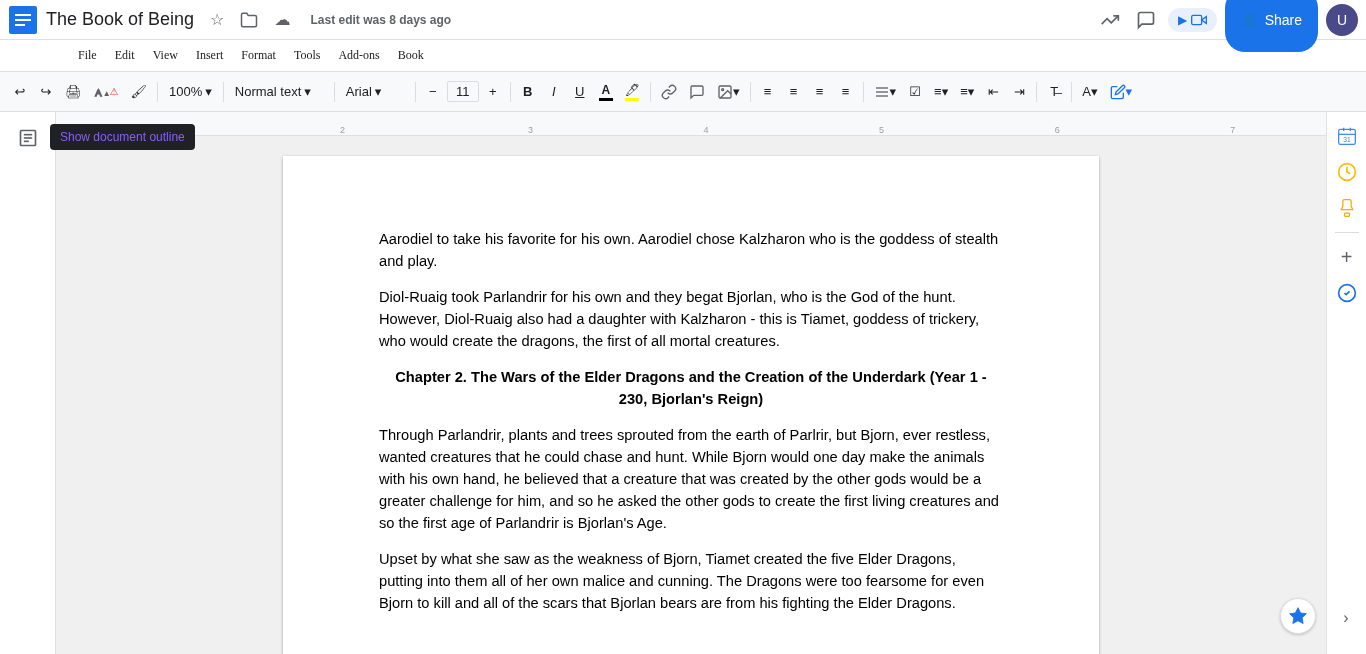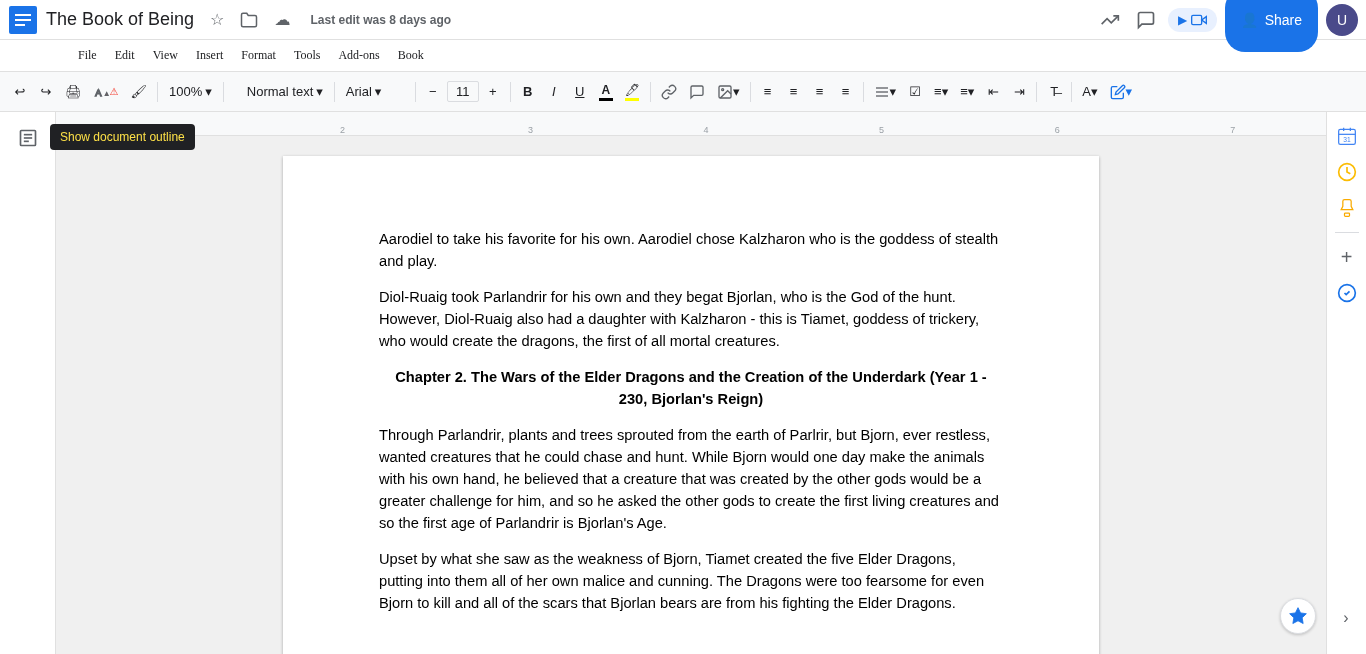--- a/index.html
+++ b/index.html
@@ -93,21 +93,21 @@
     }
     #outline-btn {
       width: 36px; height: 36px; background: none; border: none; cursor: pointer;
       border-radius: 4px; display: flex; align-items: center; justify-content: center;
       color: #5f6368; font-size: 18px;
     }
 
     
     #outline-tooltip {
       position: absolute; left: 50px; top: 12px;
-      background: #202124; color: #fde047; font-size: 12px; padding: 6px 10px;
+      background: #202124; color: #8b5cf6; font-size: 12px; padding: 6px 10px;
       border-radius: 4px; white-space: nowrap; z-index: 100;
       pointer-events: none;
     }
 
     
     #content-area {
       flex: 1; display: flex; flex-direction: column; overflow: hidden;
     }
     #ruler {
       height: 24px; background: #f8f9fa; border-bottom: 1px solid #e0e0e0;
@@ -231,21 +231,21 @@
   </button>
   <button class="toolbar-btn" title="Paint format">🖌</button>
   <div class="toolbar-separator"></div>
 
   <div class="zoom-area toolbar-dropdown">
     <span>100%</span>
     <span>▾</span>
   </div>
   <div class="toolbar-separator"></div>
 
-  <div class="toolbar-dropdown" style="min-width:100px;justify-content:flex-end;">
+  <div class="toolbar-dropdown" style="min-width:100px;">
     <span>Normal text</span>
     <span>▾</span>
   </div>
   <div class="toolbar-separator"></div>
 
   <div class="toolbar-dropdown" style="min-width:70px;align-items:center;">
     <span>Arial</span>
     <span>▾</span>
   </div>
   <div class="toolbar-separator"></div>

